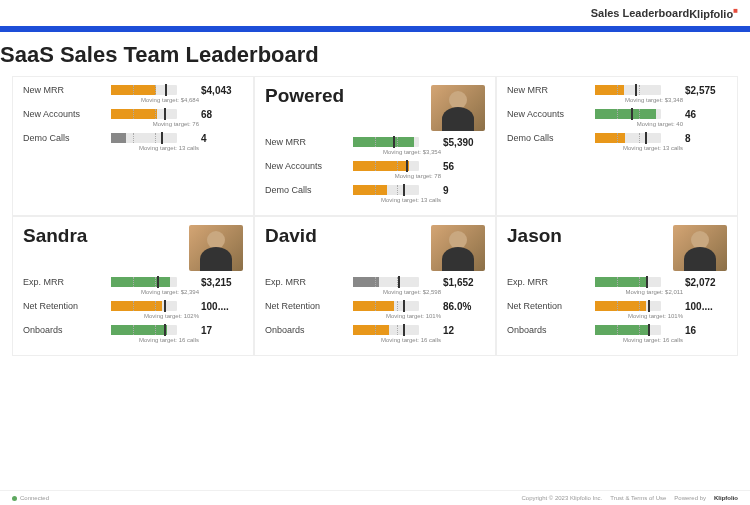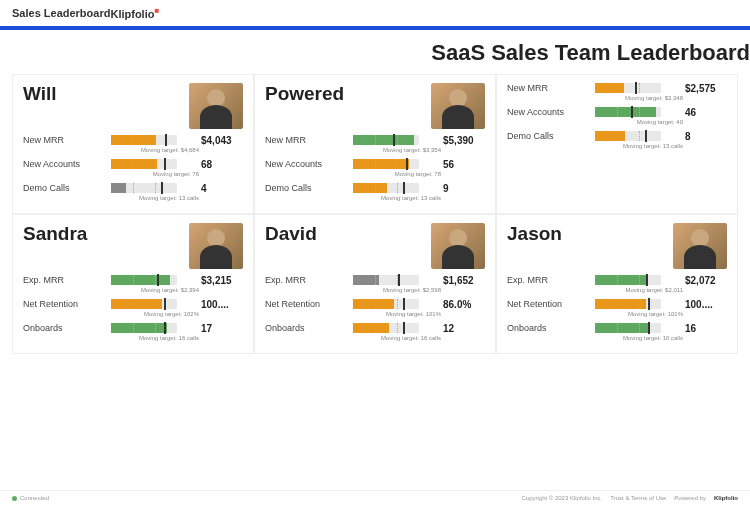--- a/index.html
+++ b/index.html
@@ -1,21 +1,21 @@
 <!DOCTYPE html>
 <html><head>
 <meta charset="utf-8">
 <style>
 *{margin:0;padding:0;box-sizing:border-box}
 body{font-family:Arial,Helvetica,sans-serif;background:#fff;width:750px;height:505px;overflow:hidden;position:relative}
-.header{display:flex;justify-content:flex-start;align-items:center;padding:6px 12px;border-bottom:4px solid #1d4ed8}
+.header{display:flex;justify-content:flex-end;align-items:center;padding:6px 12px;border-bottom:6px solid #1d4ed8}
 .header-title{font-size:11px;font-weight:bold;color:#333}
 .brand{font-size:11px;font-weight:bold;color:#333}
 .brand sup{color:#e74c3c;font-size:8px}
-.main-title{text-align:right;font-size:22px;font-weight:bold;color:#222;padding:10px 0 8px}
+.main-title{text-align:left;font-size:22px;font-weight:bold;color:#222;padding:10px 0 8px}
 .grid{display:grid;grid-template-columns:repeat(3,1fr);gap:0;padding:0 12px}
 .card{border:1px solid #eee;padding:8px 10px 6px;background:#fff}
 .card-header{display:flex;justify-content:space-between;align-items:flex-start;margin-bottom:6px}
 .person-name{font-size:19px;font-weight:bold;color:#222}
 .avatar{width:54px;height:46px;border-radius:2px;background:linear-gradient(135deg,#d4a574,#8b6f47);position:relative;overflow:hidden}
 .avatar::before{content:"";position:absolute;top:6px;left:50%;transform:translateX(-50%);width:18px;height:18px;border-radius:50%;background:#c9a880}
 .avatar::after{content:"";position:absolute;bottom:0;left:50%;transform:translateX(-50%);width:32px;height:24px;border-radius:50% 50% 0 0;background:#333}
 .metric{margin-bottom:6px}
 .metric-row{display:flex;align-items:center;gap:24px;margin-bottom:1px}
 .metric-label{font-size:9px;color:#444;width:64px;flex-shrink:0}
@@ -37,24 +37,20 @@
 
 <div class="header">
   <div class="header-title">Sales Leaderboard</div>
   <div class="brand"><span>Klipfolio</span><sup>■</sup></div>
 </div>
 
 <div class="main-title">SaaS Sales Team Leaderboard</div>
 
 <div class="grid" id="grid">
     <div class="card">
-      <div class="card-header">
-    <div class="person-name">Will</div>
-    <div class="avatar"></div>
-  </div>
       <div class="metric">
       <div class="metric-row">
         <div class="metric-label">New MRR</div>
         <div class="bar-container">
           <div class="bar-fill orange" style="width:68%"></div>
           <div class="bar-tick" style="left:33%"></div>
           <div class="bar-tick" style="left:66%"></div>
           <div class="bar-target" style="left:82%"></div>
         </div>
         <div class="metric-value">$4,043</div>

